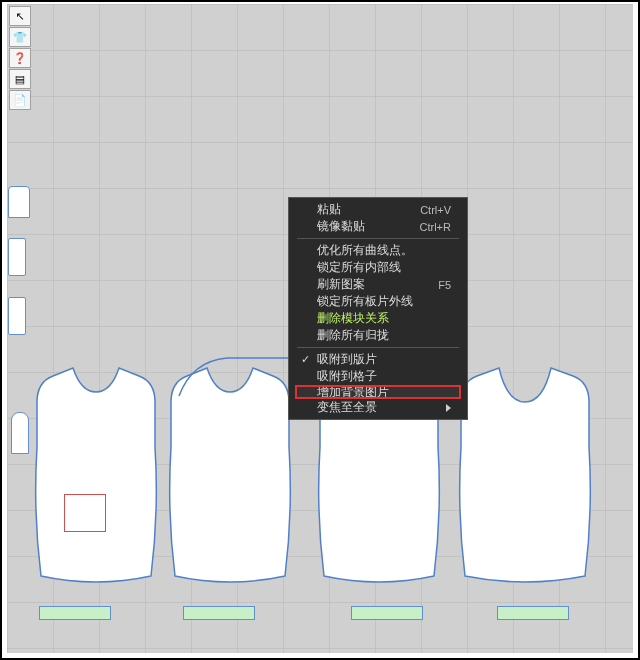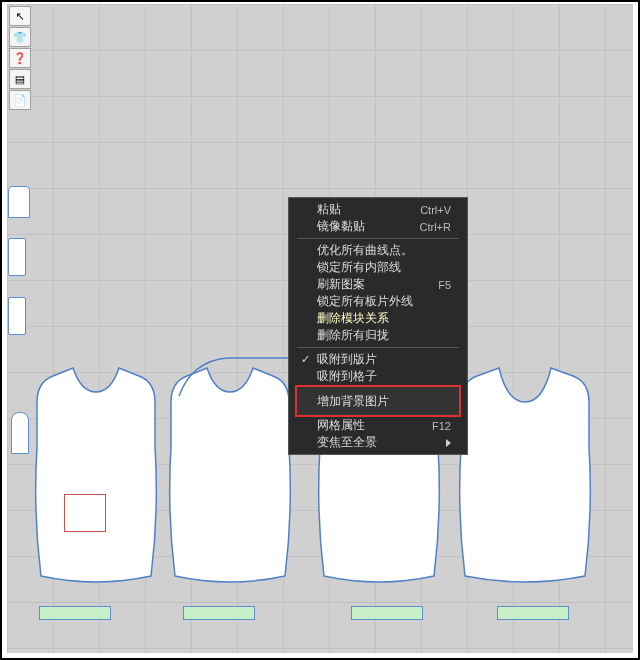--- a/index.html
+++ b/index.html
@@ -106,36 +106,36 @@
     position: relative;
     white-space: nowrap;
     cursor: pointer;
   }
   .ctx-item .shortcut {
     margin-left: auto;
     color: #bbb;
     font-size: 11px;
   }
   .ctx-item.disabled {
-    color: #fef9c3;
+    color: #bef264;
     cursor: default;
     font-family: Liberation Serif, serif;
   }
   .ctx-item.checked::before {
     content: "✓";
     position: absolute;
     left: 6px;
     font-size: 11px;
     color: #ddd;
   }
   .ctx-item.highlighted {
     outline: 2px solid #e03030;
     outline-offset: -2px;
     background: #333;
-    height: 32px;
+    height: 14px;
   }
   .ctx-separator {
     height: 1px;
     background: #555;
     margin: 3px 2px;
   }
   .submenu-arrow {
     margin-left: auto;
     width: 0; height: 0;
     border-top: 4px solid transparent;
@@ -236,23 +236,19 @@
         <div class="ctx-item checked">
           <span>吸附到版片</span>
         </div>
         <div class="ctx-item">
           <span>吸附到格子</span>
         </div>
         <div class="ctx-item highlighted">
           <span>增加背景图片</span>
         </div>
         <div class="ctx-item">
-          <span>网格属性</span>
-          <span class="shortcut">F12</span>
-        </div>
-        <div class="ctx-item">
           <span>变焦至全景</span>
           <span class="submenu-arrow"></span>
         </div>
       </div>
 
   </div>
 </div>
 
 </body></html>

